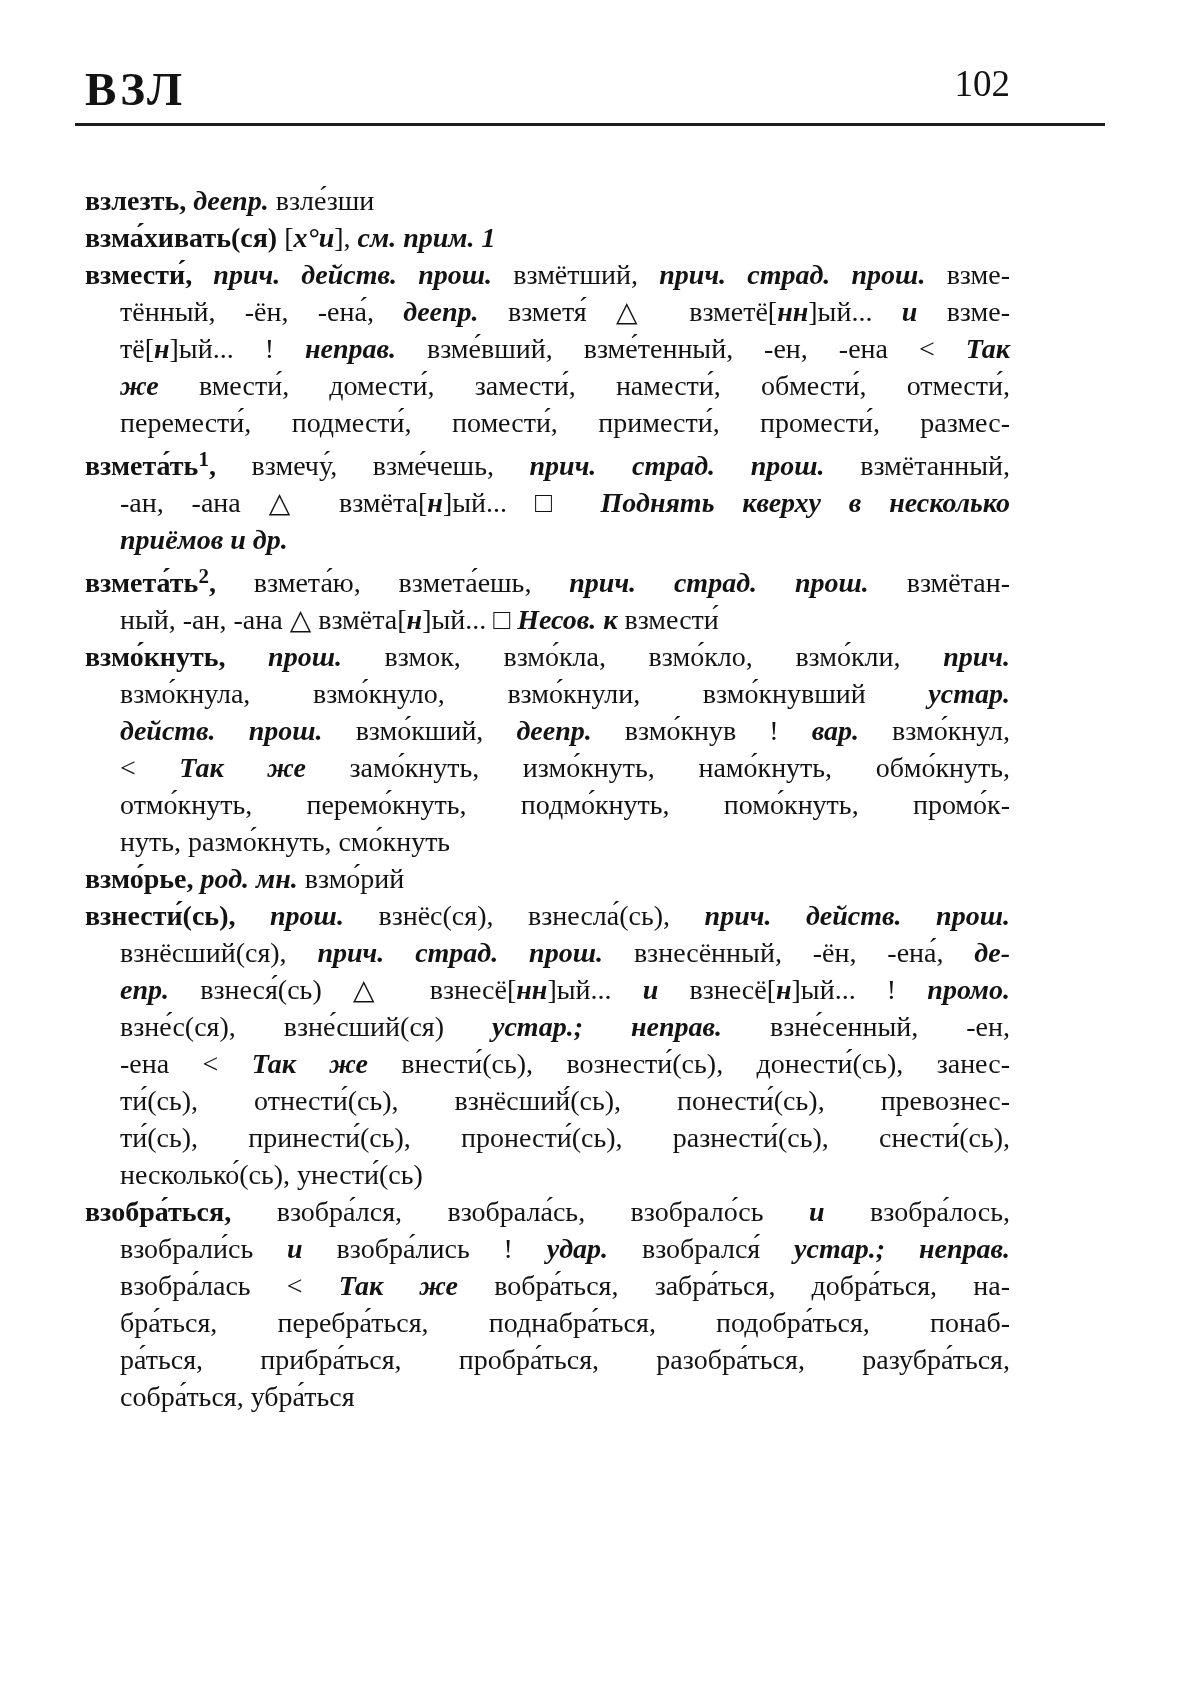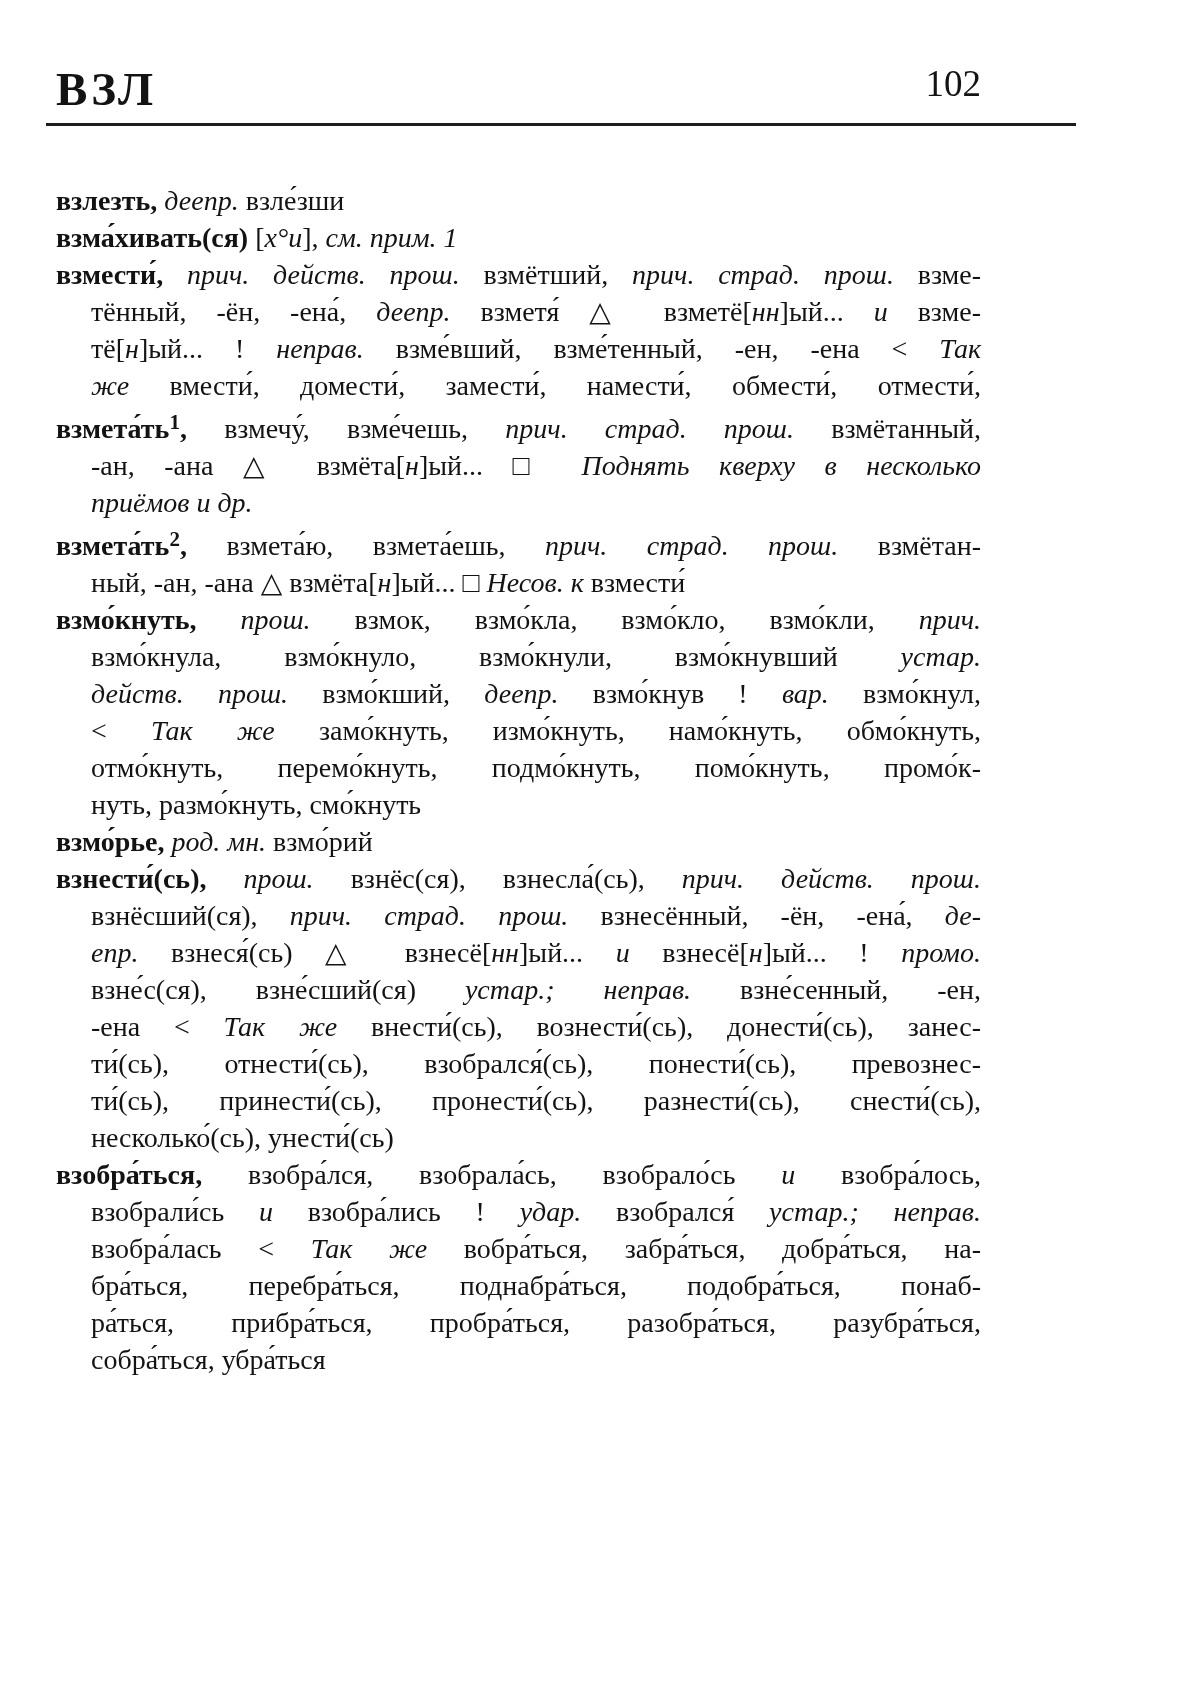--- a/index.html
+++ b/index.html
@@ -11,21 +11,21 @@
     width: 1178px;
     height: 1700px;
     overflow: hidden;
     font-family: "Liberation Serif", "DejaVu Serif", "DejaVu Sans", serif;
     color: #131313;
   }
   .page {
     box-sizing: border-box;
     width: 971px;
     height: 1700px;
-    padding: 60px 0 0 56px;
+    padding: 60px 0 0 85px;
   }
   header.pagehead {
     position: relative;
     width: 925px;
     height: 58px;
   }
   .guide {
     font-weight: bold;
     font-size: 47px;
     letter-spacing: 4px;
@@ -57,21 +57,21 @@
     text-align: left;
     white-space: normal;
   }
   .line.first { padding-left: 0; }
   .line.just {
     text-align: justify;
     text-align-last: justify;
     text-justify: inter-word;
   }
   .s-b { font-weight: bold; }
-  .s-i { font-style: italic; }
+  .s-i { font-style: italic; font-weight: bold; }
   .s-r { font-style: normal; }
   .s-bs {
     font-weight: bold;
     font-size: 21px;
     vertical-align: 9px;
   }
 </style>
 </head>
 <body>
 
@@ -86,20 +86,21 @@
         <div class="line first"><span class="s-b">взлезть, </span><span class="s-i">деепр. </span><span class="s-r">взле́зши</span></div>
       </div>
       <div class="entry">
         <div class="line first"><span class="s-b">взма́хивать(ся) </span><span class="s-r">[</span><span class="s-i">х°и</span><span class="s-r">], </span><span class="s-i">см. прим. 1</span></div>
       </div>
       <div class="entry">
         <div class="line first just"><span class="s-b">взмести́, </span><span class="s-i">прич. действ. прош. </span><span class="s-r">взмётший, </span><span class="s-i">прич. страд. прош. </span><span class="s-r">взме-</span></div>
         <div class="line just"><span class="s-r">тённый, -ён, -ена́, </span><span class="s-i">деепр. </span><span class="s-r">взметя́ △ взметё[</span><span class="s-i">нн</span><span class="s-r">]ый... </span><span class="s-i">и </span><span class="s-r">взме-</span></div>
         <div class="line just"><span class="s-r">тё[</span><span class="s-i">н</span><span class="s-r">]ый... ! </span><span class="s-i">неправ. </span><span class="s-r">взме́вший, взме́тенный, -ен, -ена &lt; </span><span class="s-i">Так</span></div>
         <div class="line just"><span class="s-i">же </span><span class="s-r">вмести́, домести́, замести́, намести́, обмести́, отмести́,</span></div>
+        <div class="line just"><span class="s-r">перемести́, подмести́, помести́, примести́, промести́, размес-</span></div>
       </div>
       <div class="entry">
         <div class="line first just"><span class="s-b">взмета́ть</span><span class="s-bs">1</span><span class="s-b">, </span><span class="s-r">взмечу́, взме́чешь, </span><span class="s-i">прич. страд. прош. </span><span class="s-r">взмётанный,</span></div>
         <div class="line just"><span class="s-r">-ан, -ана △ взмёта[</span><span class="s-i">н</span><span class="s-r">]ый... □ </span><span class="s-i">Поднять кверху в несколько</span></div>
         <div class="line"><span class="s-i">приёмов и др.</span></div>
       </div>
       <div class="entry">
         <div class="line first just"><span class="s-b">взмета́ть</span><span class="s-bs">2</span><span class="s-b">, </span><span class="s-r">взмета́ю, взмета́ешь, </span><span class="s-i">прич. страд. прош. </span><span class="s-r">взмётан-</span></div>
         <div class="line"><span class="s-r">ный, -ан, -ана △ взмёта[</span><span class="s-i">н</span><span class="s-r">]ый... □ </span><span class="s-i">Несов. к </span><span class="s-r">взмести́</span></div>
       </div>
@@ -113,21 +114,21 @@
       </div>
       <div class="entry">
         <div class="line first"><span class="s-b">взмо́рье, </span><span class="s-i">род. мн. </span><span class="s-r">взмо́рий</span></div>
       </div>
       <div class="entry">
         <div class="line first just"><span class="s-b">взнести́(сь), </span><span class="s-i">прош. </span><span class="s-r">взнёс(ся), взнесла́(сь), </span><span class="s-i">прич. действ. прош.</span></div>
         <div class="line just"><span class="s-r">взнёсший(ся), </span><span class="s-i">прич. страд. прош. </span><span class="s-r">взнесённый, -ён, -ена́, </span><span class="s-i">де-</span></div>
         <div class="line just"><span class="s-i">епр. </span><span class="s-r">взнеся́(сь) △ взнесё[</span><span class="s-i">нн</span><span class="s-r">]ый... </span><span class="s-i">и </span><span class="s-r">взнесё[</span><span class="s-i">н</span><span class="s-r">]ый... ! </span><span class="s-i">промо.</span></div>
         <div class="line just"><span class="s-r">взне́с(ся), взне́сший(ся) </span><span class="s-i">устар.; неправ. </span><span class="s-r">взне́сенный, -ен,</span></div>
         <div class="line just"><span class="s-r">-ена &lt; </span><span class="s-i">Так же </span><span class="s-r">внести́(сь), вознести́(сь), донести́(сь), занес-</span></div>
-        <div class="line just"><span class="s-r">ти́(сь), отнести́(сь), взобрался́(сь), понести́(сь), превознес-</span></div>
+        <div class="line just"><span class="s-r">ти́(сь), отнести́(сь), взнёсший́(сь), понести́(сь), превознес-</span></div>
         <div class="line just"><span class="s-r">ти́(сь), принести́(сь), пронести́(сь), разнести́(сь), снести́(сь),</span></div>
         <div class="line"><span class="s-r">несколько́(сь), унести́(сь)</span></div>
       </div>
       <div class="entry">
         <div class="line first just"><span class="s-b">взобра́ться, </span><span class="s-r">взобра́лся, взобрала́сь, взобрало́сь </span><span class="s-i">и </span><span class="s-r">взобра́лось,</span></div>
         <div class="line just"><span class="s-r">взобрали́сь </span><span class="s-i">и </span><span class="s-r">взобра́лись ! </span><span class="s-i">удар. </span><span class="s-r">взобрался́ </span><span class="s-i">устар.; неправ.</span></div>
         <div class="line just"><span class="s-r">взобра́лась &lt; </span><span class="s-i">Так же </span><span class="s-r">вобра́ться, забра́ться, добра́ться, на-</span></div>
         <div class="line just"><span class="s-r">бра́ться, перебра́ться, поднабра́ться, подобра́ться, понаб-</span></div>
         <div class="line just"><span class="s-r">ра́ться, прибра́ться, пробра́ться, разобра́ться, разубра́ться,</span></div>
         <div class="line"><span class="s-r">собра́ться, убра́ться</span></div>

